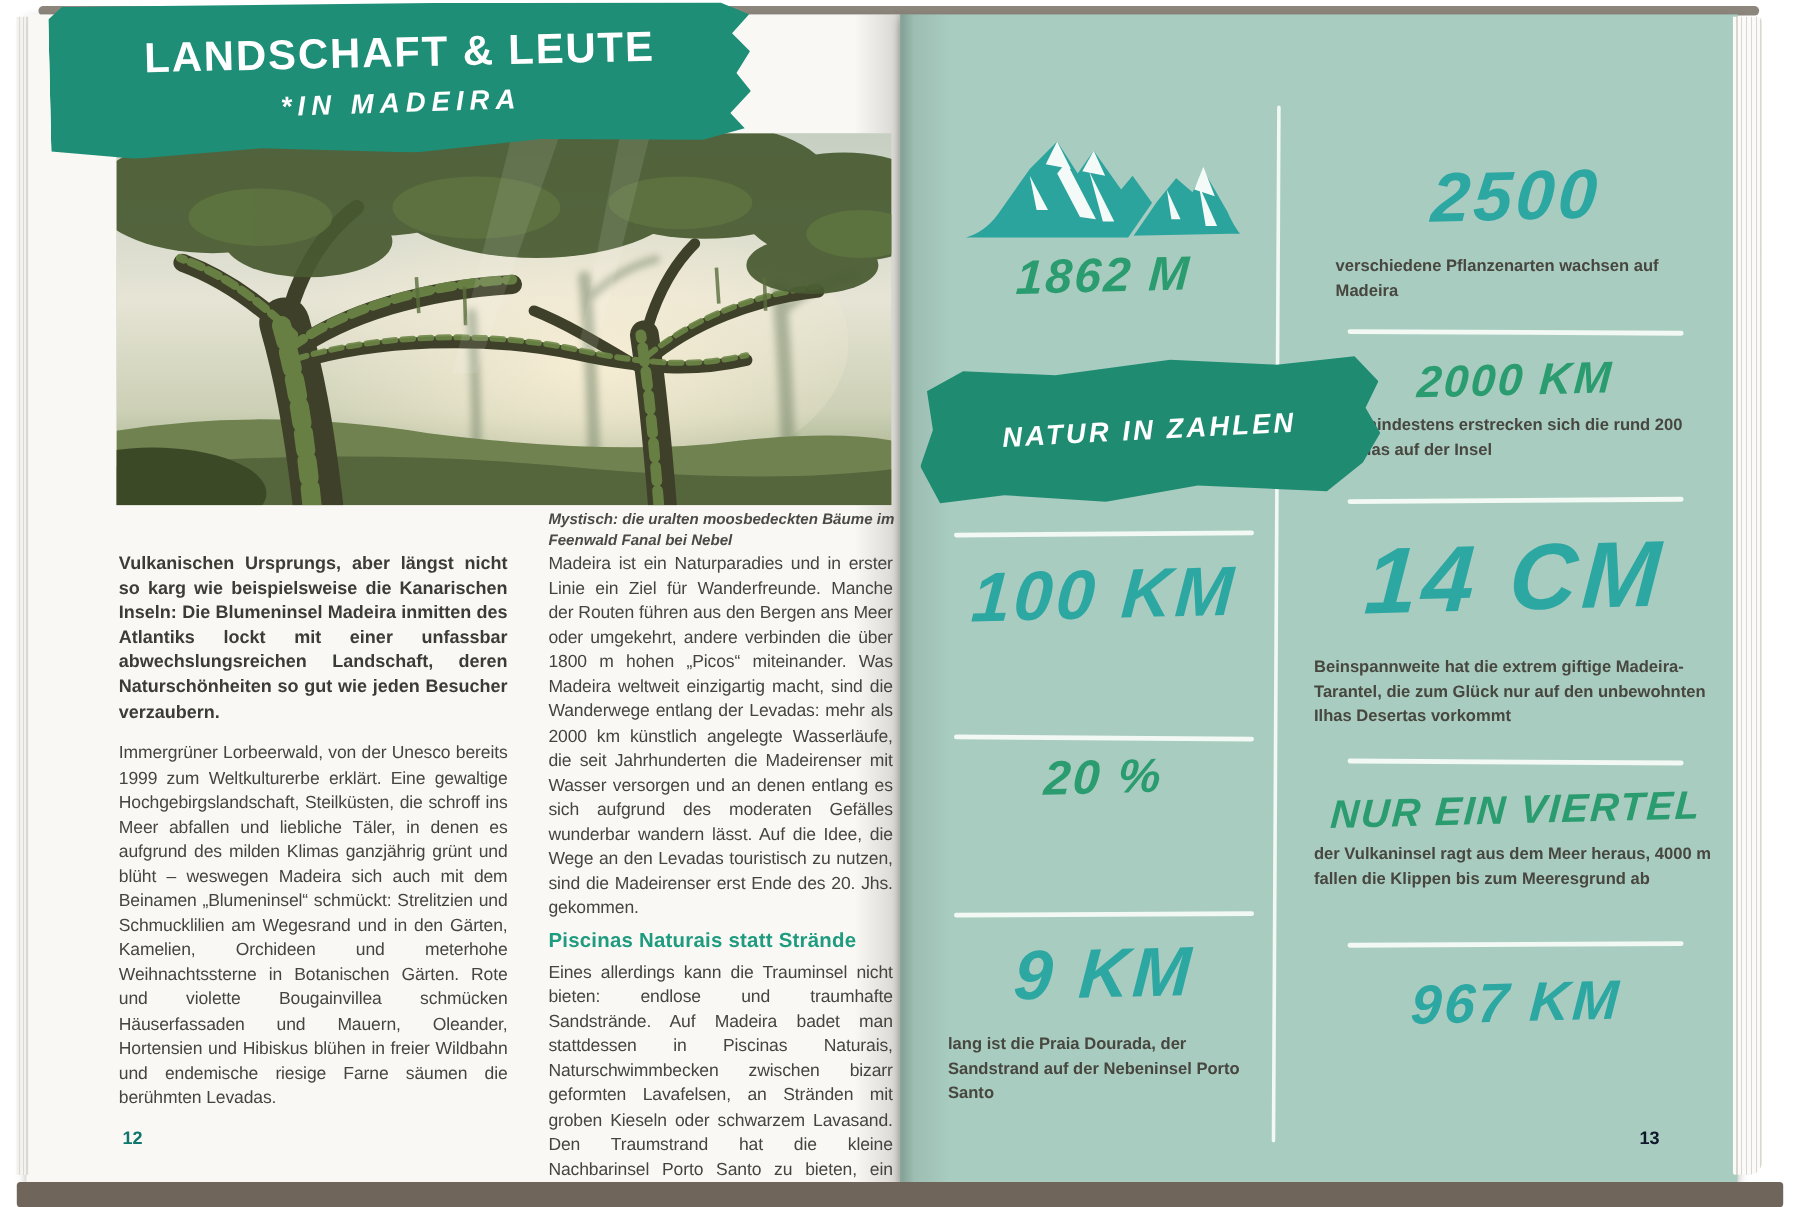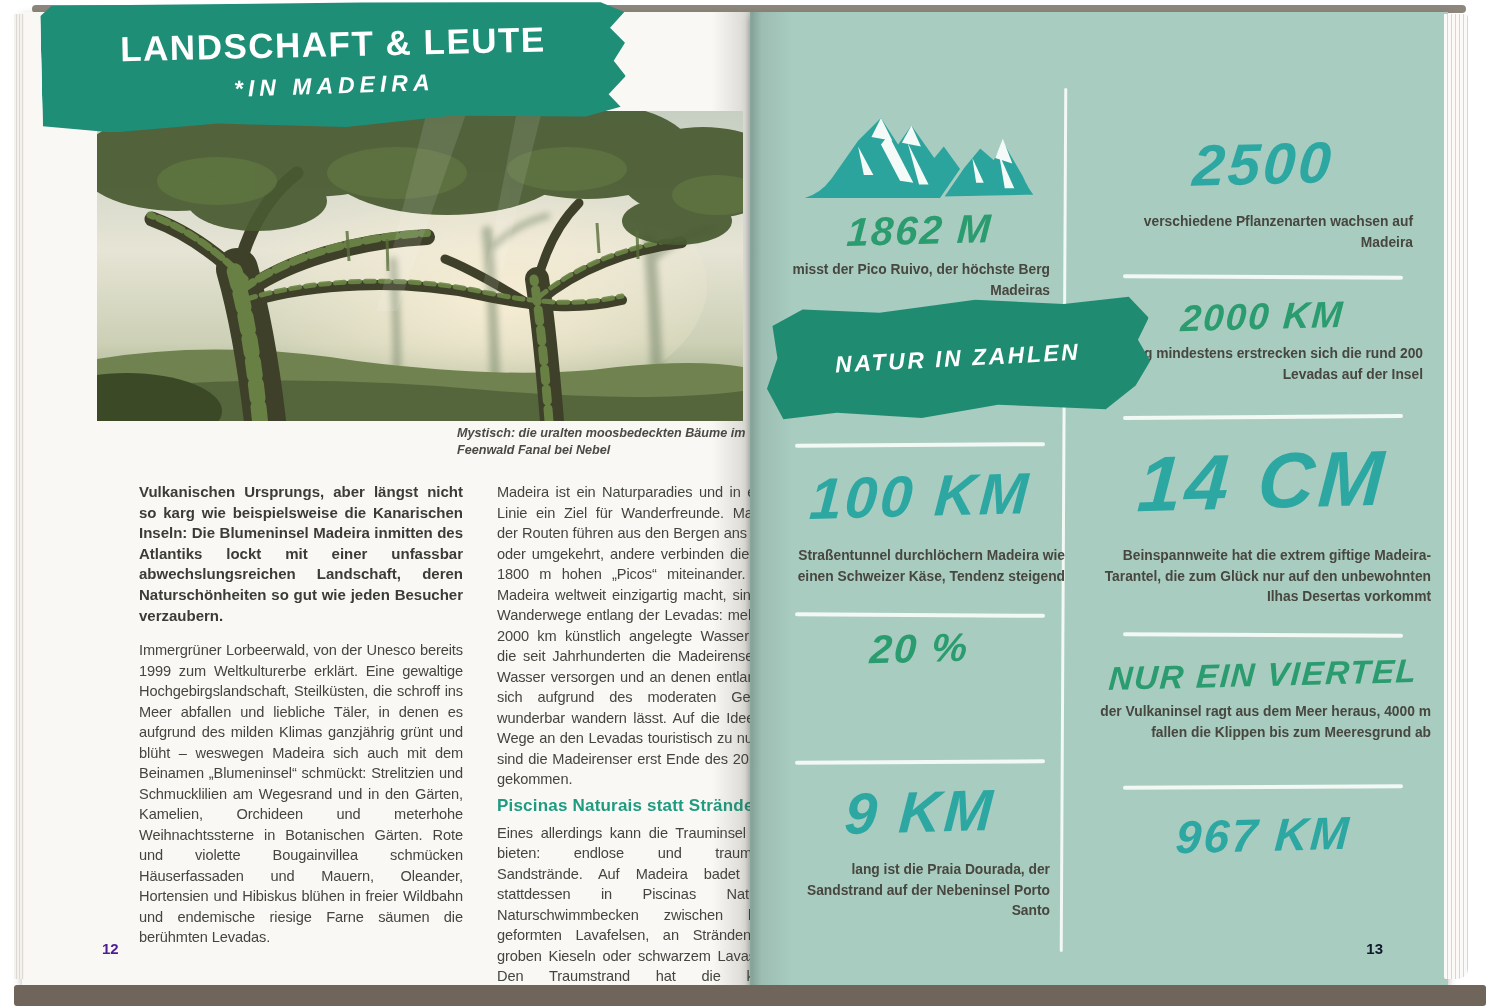--- a/index.html
+++ b/index.html
@@ -27,46 +27,46 @@
     display:flex;flex-direction:column;align-items:center;justify-content:center;color:#fff;}
   .banner-title{font-size:35px;font-weight:700;letter-spacing:1.5px;margin-top:-4px;}
   .banner-sub{font-size:23px;font-weight:700;font-style:italic;letter-spacing:5px;margin-top:8px;transform:rotate(-.6deg);}
 
   .photo{position:absolute;left:75px;top:99px;width:646px;height:310px;overflow:hidden;background:#cfd6c8;z-index:1;}
   .photo svg{display:block;width:100%;height:100%;}
 
   .caption{position:absolute;left:435px;top:413px;width:295px;font-size:12.6px;font-weight:700;font-style:italic;
     color:#4b4a45;line-height:1.38;}
 
-  .col{position:absolute;top:470px;margin-left:40px;}
+  .col{position:absolute;top:448px;}
   .col1{left:77px;width:324px;}
   .col2{left:435px;width:287px;}
   .intro{margin:0 0 14px 0;font-size:15px;line-height:20.6px;font-weight:700;color:#3c3c37;text-align:justify;}
   .heading{margin:6px 0 7px 0;font-size:17px;font-weight:700;color:#1f9b80;letter-spacing:.2px;}
   .bodytext{margin:0;font-size:14.6px;line-height:20.5px;color:#45453f;text-align:justify;letter-spacing:-.1px;}
   .pagenum{position:absolute;bottom:28px;font-size:15px;font-weight:700;}
-  .pagenum-left{left:80px;color:#4c1d95;}
+  .pagenum-left{left:80px;color:#0f766e;}
   .pagenum-right{right:65px;color:#0f172a;}
 
   
   .vdiv{position:absolute;left:312px;top:76px;width:3px;height:864px;background:#f2f8f4;border-radius:2px;
     transform:rotate(.3deg);z-index:1;}
   .hdiv{position:absolute;height:4px;border-radius:2px;background:#f2f8f4;z-index:1;}
   .colA .hdiv{left:15px;width:250px;}
   .colB .hdiv{left:28px;width:280px;}
 
   .colA{position:absolute;left:30px;top:0;width:280px;height:100%;}
   .colB{position:absolute;left:345px;top:0;width:336px;height:100%;}
 
   .stat-num{position:absolute;width:100%;text-align:center;z-index:2;}
   .stat-num span{display:inline-block;font-weight:700;font-style:italic;transform:skewX(-5deg) rotate(-1.5deg);
     letter-spacing:.05em;white-space:nowrap;}
   .teal span{color:#2da7a2;}
   .green span{color:#2a9c6f;}
-  .stat-desc{position:absolute;width:100%;text-align:right;font-size:13.8px;font-weight:700;color:#474740;
+  .stat-desc{position:absolute;width:100%;text-align:left;font-size:13.8px;font-weight:700;color:#474740;
     line-height:1.5;z-index:2;}
 
   .mountain{position:absolute;left:50%;top:96px;transform:translateX(-50%);width:238px;height:96px;z-index:2;}
 
   .nbanner{position:absolute;left:-14px;top:286px;width:384px;height:120px;background:#1f8c72;z-index:3;
     transform:rotate(-2deg);
     clip-path:polygon(2% 18%,10% 5%,30% 10%,55% 2%,78% 8%,95% 4%,100% 22%,97% 40%,100% 58%,96% 78%,88% 97%,60% 90%,40% 99%,18% 92%,4% 96%,0 70%,3% 45%);
     display:flex;align-items:center;justify-content:center;}
   .nbanner span{color:#fff;font-size:23px;font-weight:700;font-style:italic;letter-spacing:2.5px;transform:rotate(-1deg);white-space:nowrap;}
 </style>
@@ -188,29 +188,27 @@
           <polygon points="92,28 118,78 104,76 84,38"></polygon>
           <polygon points="112,36 134,80 124,80"></polygon>
           <polygon points="60,40 76,70 66,70"></polygon>
           <polygon points="212,32 222,58 204,52"></polygon>
           <polygon points="208,48 224,84 214,84"></polygon>
           <polygon points="180,52 192,78 184,78"></polygon>
         </g>
       </svg>
 
       <div class="stat-num green" style="top:196px;font-size:40px;"><span>1862 M</span></div>
-      <div class="stat-desc" style="top:248px;left:10px;width:260px;">misst der Pico Ruivo, der höchste Berg Madeiras</div>
 
       <div class="nbanner">
         <span>NATUR IN ZAHLEN</span>
       </div>
 
       <div class="hdiv" style="top:431px;transform:rotate(-.4deg);"></div>
       <div class="stat-num teal" style="top:450px;font-size:58px;"><span>100 KM</span></div>
-      <div class="stat-desc" style="top:534px;left:-5px;width:290px;">Straßentunnel durchlöchern Madeira wie einen Schweizer Käse, Tendenz steigend</div>
 
       <div class="hdiv" style="top:601px;transform:rotate(.4deg);"></div>
       <div class="stat-num green" style="top:614px;font-size:40px;"><span>20 %</span></div>
 
       <div class="hdiv" style="top:748px;transform:rotate(-.3deg);"></div>
       <div class="stat-num teal" style="top:766px;font-size:58px;"><span>9 KM</span></div>
       <div class="stat-desc" style="top:848px;left:10px;width:260px;">lang ist die Praia Dourada, der Sandstrand auf der Nebeninsel Porto Santo</div>
     </div>
 
     <div class="colB">

